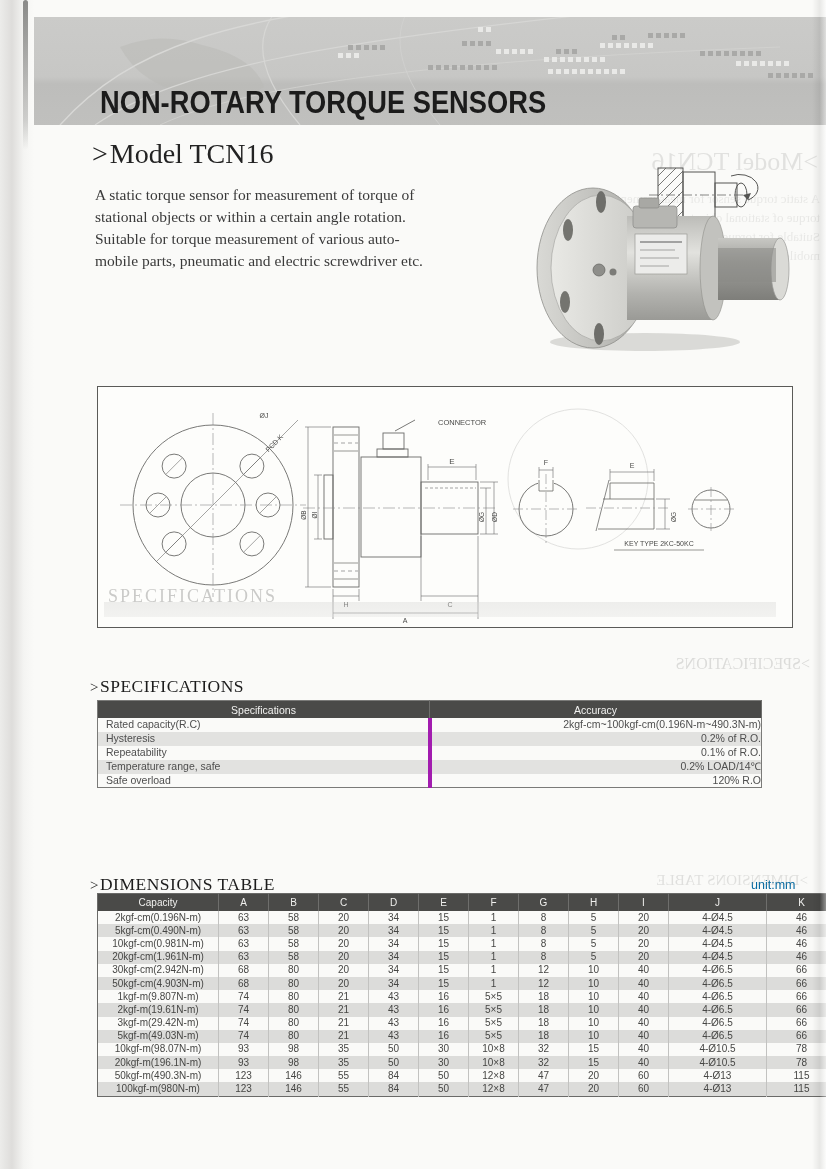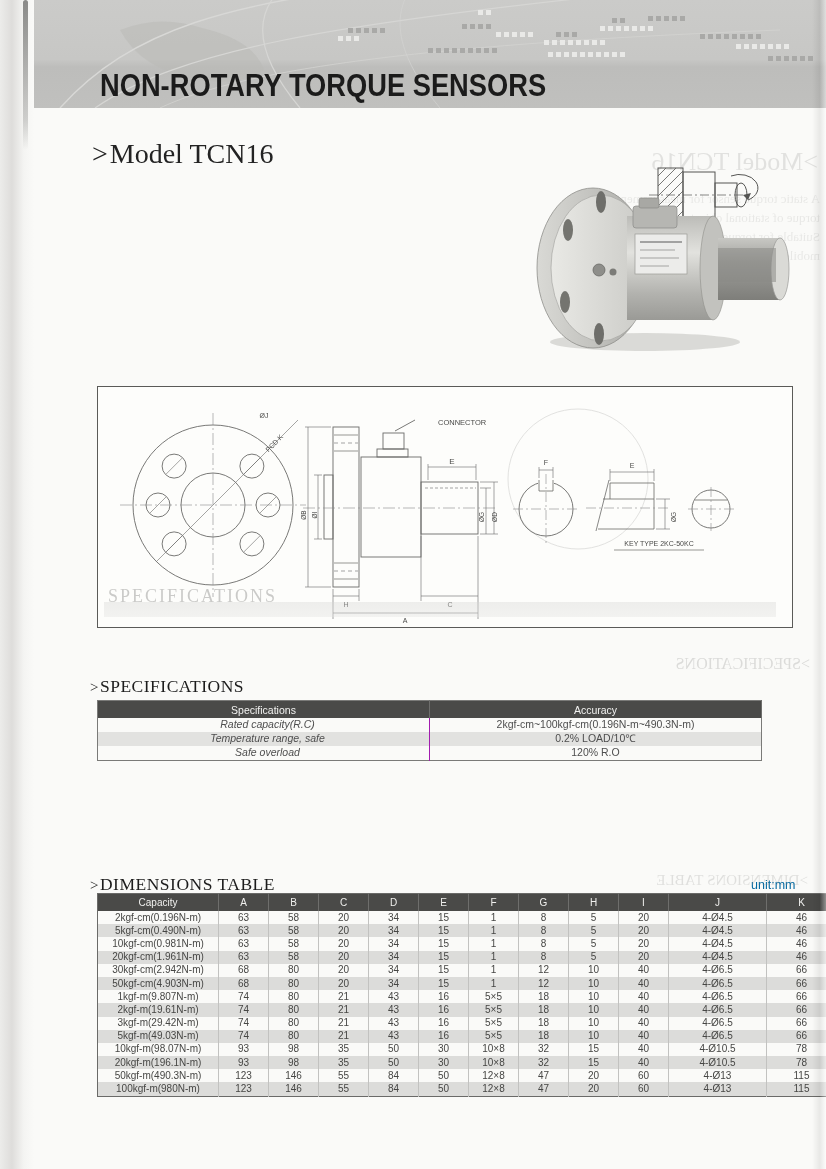--- a/index.html
+++ b/index.html
@@ -8,21 +8,21 @@
 
   
   .spine{position:absolute;left:0;top:0;width:34px;height:100%;
          background:linear-gradient(90deg,#ececea 0%,#dedddb 35%,#f4f4f2 70%,#fafaf8 100%);}
   .spine-line{position:absolute;left:23px;top:0;width:5px;height:150px;border-radius:3px;
               background:linear-gradient(180deg,rgba(50,50,48,.55),rgba(90,90,88,.25) 80%,rgba(90,90,88,0));}
   .right-edge{position:absolute;right:0;top:0;width:14px;height:100%;
               background:linear-gradient(90deg,rgba(0,0,0,0) 0%,rgba(0,0,0,.07) 55%,rgba(255,255,255,.4) 100%);}
 
   
-  .top-band{position:absolute;left:0;top:0;width:826px;height:108px;
+  .top-band{position:absolute;left:0;top:17px;width:826px;height:108px;
             background:linear-gradient(180deg,#cbcbc9 0%,#c7c7c5 55%,#bdbdbb 62%,#c0c0be 100%);}
   .band-svg{position:absolute;left:0;top:0;}
   .sq-row{position:absolute;height:5px;}
   .sq-dark{background:repeating-linear-gradient(90deg,#a9a9a7 0 5px,rgba(0,0,0,0) 5px 8px);}
   .sq-light{background:repeating-linear-gradient(90deg,#e9e9e7 0 5px,rgba(0,0,0,0) 5px 8px);}
   .page-title{position:absolute;left:100px;top:68px;font-size:31px;font-weight:bold;color:#1b1b1b;
               letter-spacing:0px;transform:scaleX(.88);transform-origin:left center;white-space:nowrap;}
 
   
   .model-heading{position:absolute;left:92px;top:138px;font-family:"Liberation Serif",serif;
@@ -45,22 +45,22 @@
   .section-heading .marker{font-size:15px;margin-right:1px;}
   .unit-label{position:absolute;left:751px;top:878px;font-size:12.5px;color:#0369a1;}
 
   
   table{border-collapse:collapse;table-layout:fixed;}
   th{font-weight:normal;}
   .spec-table{position:absolute;left:97px;top:700px;width:665px;font-size:10.5px;color:#4e4e4e;
               border:1px solid #7a7a78;}
   .spec-table th{background:#4a4a48;color:#f2f2f0;height:15px;font-size:10.5px;border-right:1px solid #6e6e6c;}
   .spec-table td{height:13.9px;padding:0;line-height:13px;overflow:hidden;}
-  .spec-table td:first-child{text-align:center;padding-left:8px;border-right:1px solid #a21caf;width:209px;font-style:italic;}
-  .spec-table td:last-child{text-align:center;}
+  .spec-table td:first-child{text-align:left;padding-left:8px;border-right:4px solid #a21caf;width:209px;}
+  .spec-table td:last-child{text-align:right;}
   .spec-table tbody tr:nth-child(even) td{background:#e2e2e0;}
 
   .dim-table{position:absolute;left:97px;top:893px;width:703px;font-size:10px;color:#464644;
              text-align:center;border:1px solid #6a6a68;}
   .dim-table th{background:#4a4a48;color:#f0f0ee;height:15px;font-size:10px;border-right:1px solid #6e6e6c;}
   .dim-table th:first-child{width:118px;}
   .dim-table th:nth-child(n+2){width:47px;}
   .dim-table th:nth-child(11){width:95px;}
   .dim-table th:nth-child(12){width:67px;}
   .dim-table td{height:13.2px;padding:0;line-height:12px;overflow:hidden;border-right:1px solid #c2c2c0;}
@@ -121,20 +121,24 @@
   <div class="spine"></div>
   <div class="spine-line"></div>
 
   <div class="ghost ghost-model mirrored">&gt;Model TCN16</div>
   <div class="ghost ghost-desc mirrored">A static torque sensor for measurement of
 torque of stational objects or rotation.
 Suitable for torque measurement of auto-
 mobile parts, electric screwdriver etc.</div>
 
   <div class="model-heading"><span class="marker">&gt;</span><span>Model TCN16</span></div>
+  <div class="description">A static torque sensor for measurement of torque of
+stational objects or within a certain angle rotation.
+Suitable for torque measurement of various auto-
+mobile parts, pneumatic and electric screwdriver etc.</div>
 
   <div class="photo">
     <svg width="291" height="205" viewBox="0 0 291 205">
       <defs>
         <linearGradient id="gFlange" x1="0" y1="0" x2="1" y2="0">
           <stop offset="0" stop-color="#d9d9d5"></stop>
             <stop offset=".5" stop-color="#c3c3bf"></stop>
             <stop offset="1" stop-color="#a8a8a4"></stop>
         </linearGradient>
         <linearGradient id="gFace" x1="0" y1="0" x2="1" y2="0">
@@ -353,22 +357,30 @@
           <th>Specifications</th>
           <th>Accuracy</th>
         </tr>
       </thead>
       <tbody>
         <tr>
           <td>Rated capacity(R.C)</td>
           <td>2kgf-cm~100kgf-cm(0.196N-m~490.3N-m)</td>
         </tr>
         <tr>
+          <td>Hysteresis</td>
+          <td>0.2% of R.O.</td>
+        </tr>
+        <tr>
+          <td>Repeatability</td>
+          <td>0.1% of R.O.</td>
+        </tr>
+        <tr>
           <td>Temperature range, safe</td>
-          <td>0.2% LOAD/10℃</td>
+          <td>0.2% LOAD/14℃</td>
         </tr>
         <tr>
           <td>Safe overload</td>
           <td>120% R.O</td>
         </tr>
       </tbody>
     </table>
 
   <div class="section-heading" style="left:90px;top:874px;"><span class="marker">&gt;</span><span>DIMENSIONS TABLE</span></div>
   <div class="unit-label">unit:mm</div>

